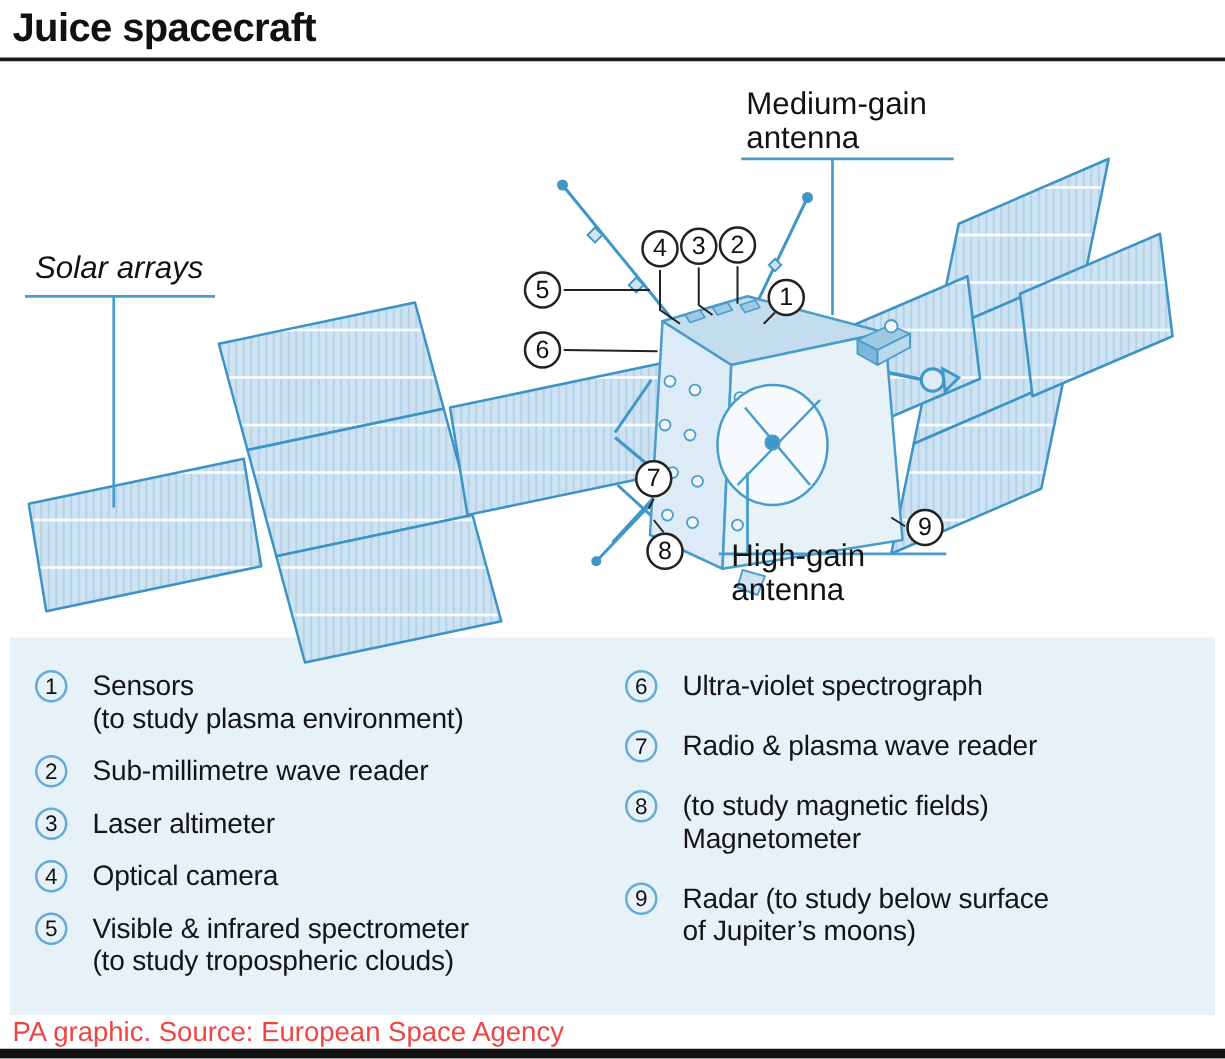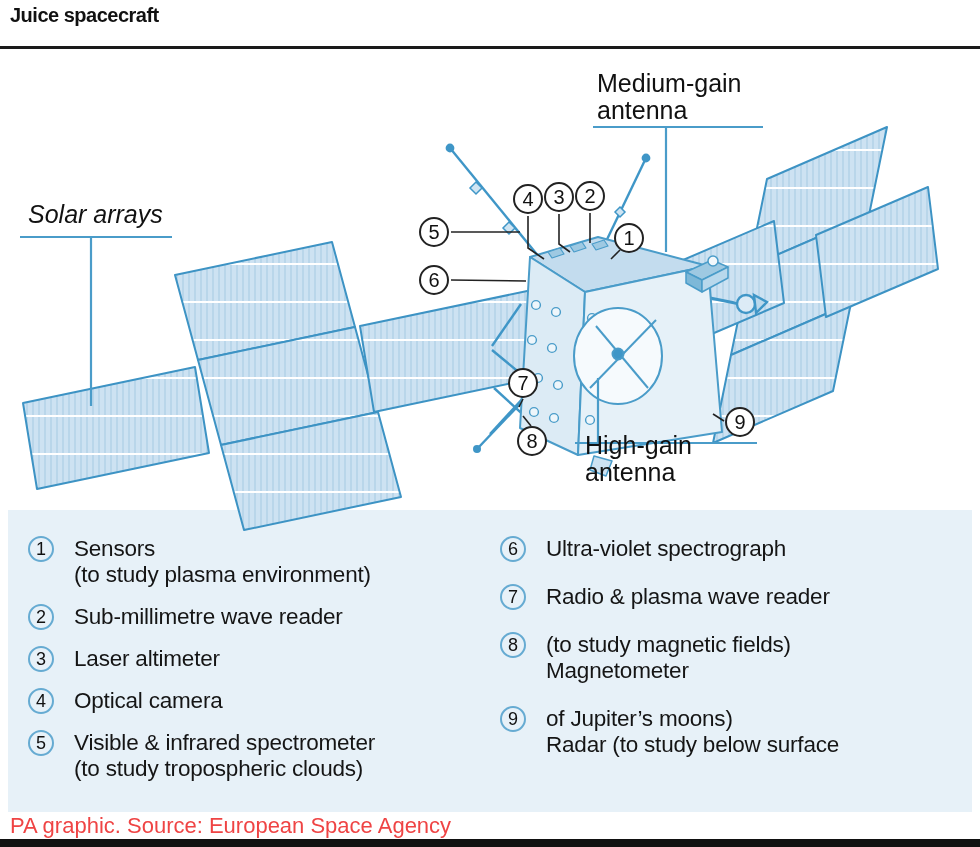--- a/index.html
+++ b/index.html
@@ -1,18 +1,18 @@
 <!DOCTYPE html>
 <html><head>
 <meta charset="utf-8">
 <style>
   html,body{margin:0;padding:0;background:#ffffff;}
   #page{position:relative;width:980px;height:847px;background:#ffffff;overflow:hidden;
         font-family:"Liberation Sans", sans-serif;color:#111;}
-  .title{position:absolute;left:10px;top:4px;font-size:20px;font-weight:bold;letter-spacing:-0.5px;}
+  .title{position:absolute;left:10px;top:4px;font-size:32px;font-weight:bold;letter-spacing:-0.5px;}
   .title-rule{position:absolute;left:0;top:46px;width:980px;height:3px;background:#1a1a1a;}
   #scene{position:absolute;left:0;top:0;width:980px;height:560px;z-index:2;pointer-events:none;}
   .diagram-label{position:absolute;z-index:3;font-size:25px;line-height:27px;color:#111;}
   .callout{position:absolute;z-index:4;width:30px;height:30px;border-radius:50%;
            border:2px solid #222;background:#ffffff;box-sizing:border-box;
            font-size:20px;line-height:26px;text-align:center;color:#111;}
   .legend{position:absolute;left:8px;top:510px;width:964px;height:302px;background:#e7f1f8;z-index:1;}
   .legend-col{position:absolute;top:26px;display:flex;flex-direction:column;}
   .legend-col.c0{left:20px;width:460px;gap:16px;}
   .legend-col.c1{left:492px;width:470px;gap:22px;}
@@ -221,22 +221,22 @@
       <div class="legend-item">
         <div class="legend-num">8</div>
         <div class="legend-text">
           <div>(to study magnetic fields)</div>
           <div>Magnetometer</div>
         </div>
       </div>
       <div class="legend-item">
         <div class="legend-num">9</div>
         <div class="legend-text">
+          <div>Radar (to study below surface</div>
           <div>of Jupiter’s moons)</div>
-          <div>Radar (to study below surface</div>
         </div>
       </div>
     </div>
   </div>
 
   <div class="footer">PA graphic. Source: European Space Agency</div>
   <div class="bottom-bar"></div>
 
 </div>
 

